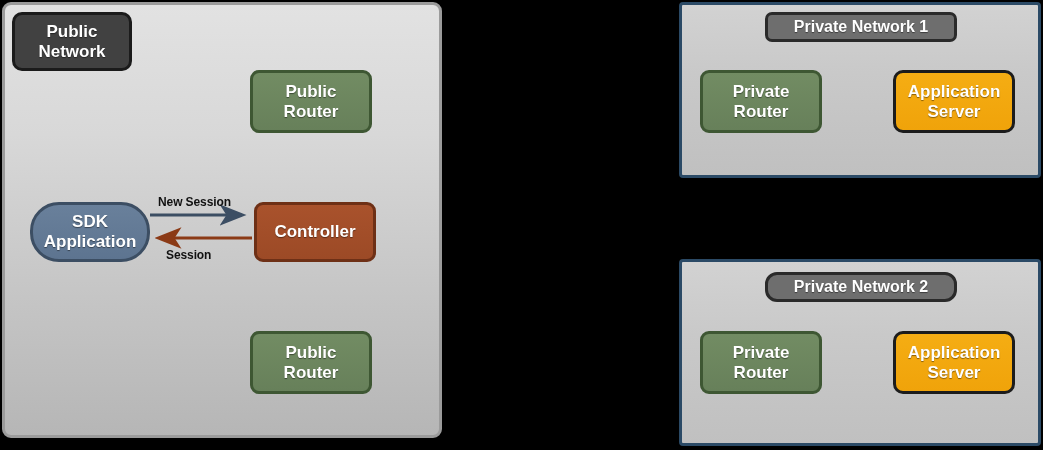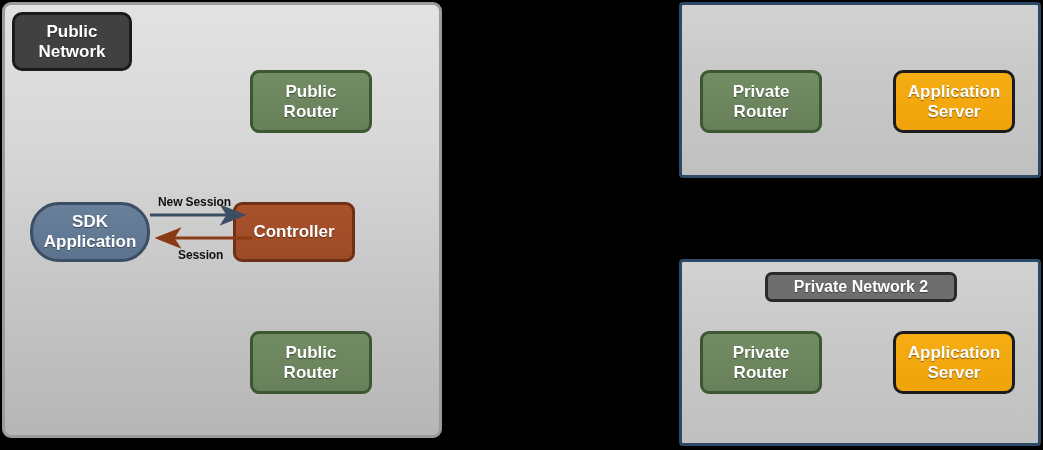--- a/index.html
+++ b/index.html
@@ -140,21 +140,21 @@
   <div class="node node-router-public" style="left:250px; top:70px; width:122px; height:63px; flex-direction:column;">
     <span class="lbl">Public</span>
     <span class="lbl">Router</span>
   </div>
 
   <div class="node node-sdk" style="left:30px; top:202px; width:120px; height:60px; flex-direction:column;border-radius:29px;">
     <span class="lbl">SDK</span>
     <span class="lbl">Application</span>
   </div>
 
-  <div class="node node-controller" style="left:233px; top:202px; width:122px; height:60px;">
+  <div class="node node-controller" style="left:254px; top:202px; width:122px; height:60px;">
     <span class="lbl">Controller</span>
   </div>
 
   <svg class="edge-svg" style="left:150px; top:205px; width:102px; height:22px;" viewBox="0 0 102 22">
     <defs>
       <marker id="arrow-blue" markerWidth="9" markerHeight="9" refX="7.5" refY="3.6" orient="auto" markerUnits="strokeWidth">
         <path d="M0,0 L9,3.6 L0,7.2 L2.3,3.6 Z" fill="#3c4e63"></path>
       </marker>
     </defs>
     <line x1="0" y1="10" x2="92" y2="10" stroke="#3c4e63" stroke-width="3" marker-end="url(#arrow-blue)"></line>
@@ -162,45 +162,48 @@
   <div class="edge-label" style="left:158px; top:195px;">New Session</div>
 
   <svg class="edge-svg" style="left:150px; top:232px; width:102px; height:22px;" viewBox="0 0 102 22">
     <defs>
       <marker id="arrow-red" markerWidth="9" markerHeight="9" refX="7.5" refY="3.6" orient="auto" markerUnits="strokeWidth">
         <path d="M0,0 L9,3.6 L0,7.2 L2.3,3.6 Z" fill="#8b3a16"></path>
       </marker>
     </defs>
     <line x1="102" y1="6" x2="9" y2="6" stroke="#8b3a16" stroke-width="3" marker-end="url(#arrow-red)"></line>
   </svg>
-  <div class="edge-label" style="left:178px; top:248px;text-align:right;">Session</div>
+  <div class="edge-label" style="left:166px; top:248px;text-align:right;">Session</div>
 
   <div class="node node-router-public" style="left:250px; top:331px; width:122px; height:63px; flex-direction:column;">
     <span class="lbl">Public</span>
     <span class="lbl">Router</span>
   </div>
 
   <div class="panel panel-private" style="left:679px; top:2px; width:362px; height:176px;">
   </div>
 
+  <div class="node node-netlabel" style="left:765px; top:12px; width:192px; height:30px;">
+    <span class="lbl">Private Network 1</span>
+  </div>
 
   <div class="node node-router-private" style="left:700px; top:70px; width:122px; height:63px; flex-direction:column;">
     <span class="lbl">Private</span>
     <span class="lbl">Router</span>
   </div>
 
   <div class="node node-appserver" style="left:893px; top:70px; width:122px; height:63px; flex-direction:column;">
     <span class="lbl">Application</span>
     <span class="lbl">Server</span>
   </div>
 
   <div class="panel panel-private" style="left:679px; top:259px; width:362px; height:187px;">
   </div>
 
-  <div class="node node-netlabel" style="left:765px; top:272px; width:192px; height:30px;">
+  <div class="node node-netlabel" style="left:765px; top:272px; width:192px; height:30px;border-radius:12px;">
     <span class="lbl">Private Network 2</span>
   </div>
 
   <div class="node node-router-private" style="left:700px; top:331px; width:122px; height:63px; flex-direction:column;">
     <span class="lbl">Private</span>
     <span class="lbl">Router</span>
   </div>
 
   <div class="node node-appserver" style="left:893px; top:331px; width:122px; height:63px; flex-direction:column;">
     <span class="lbl">Application</span>

